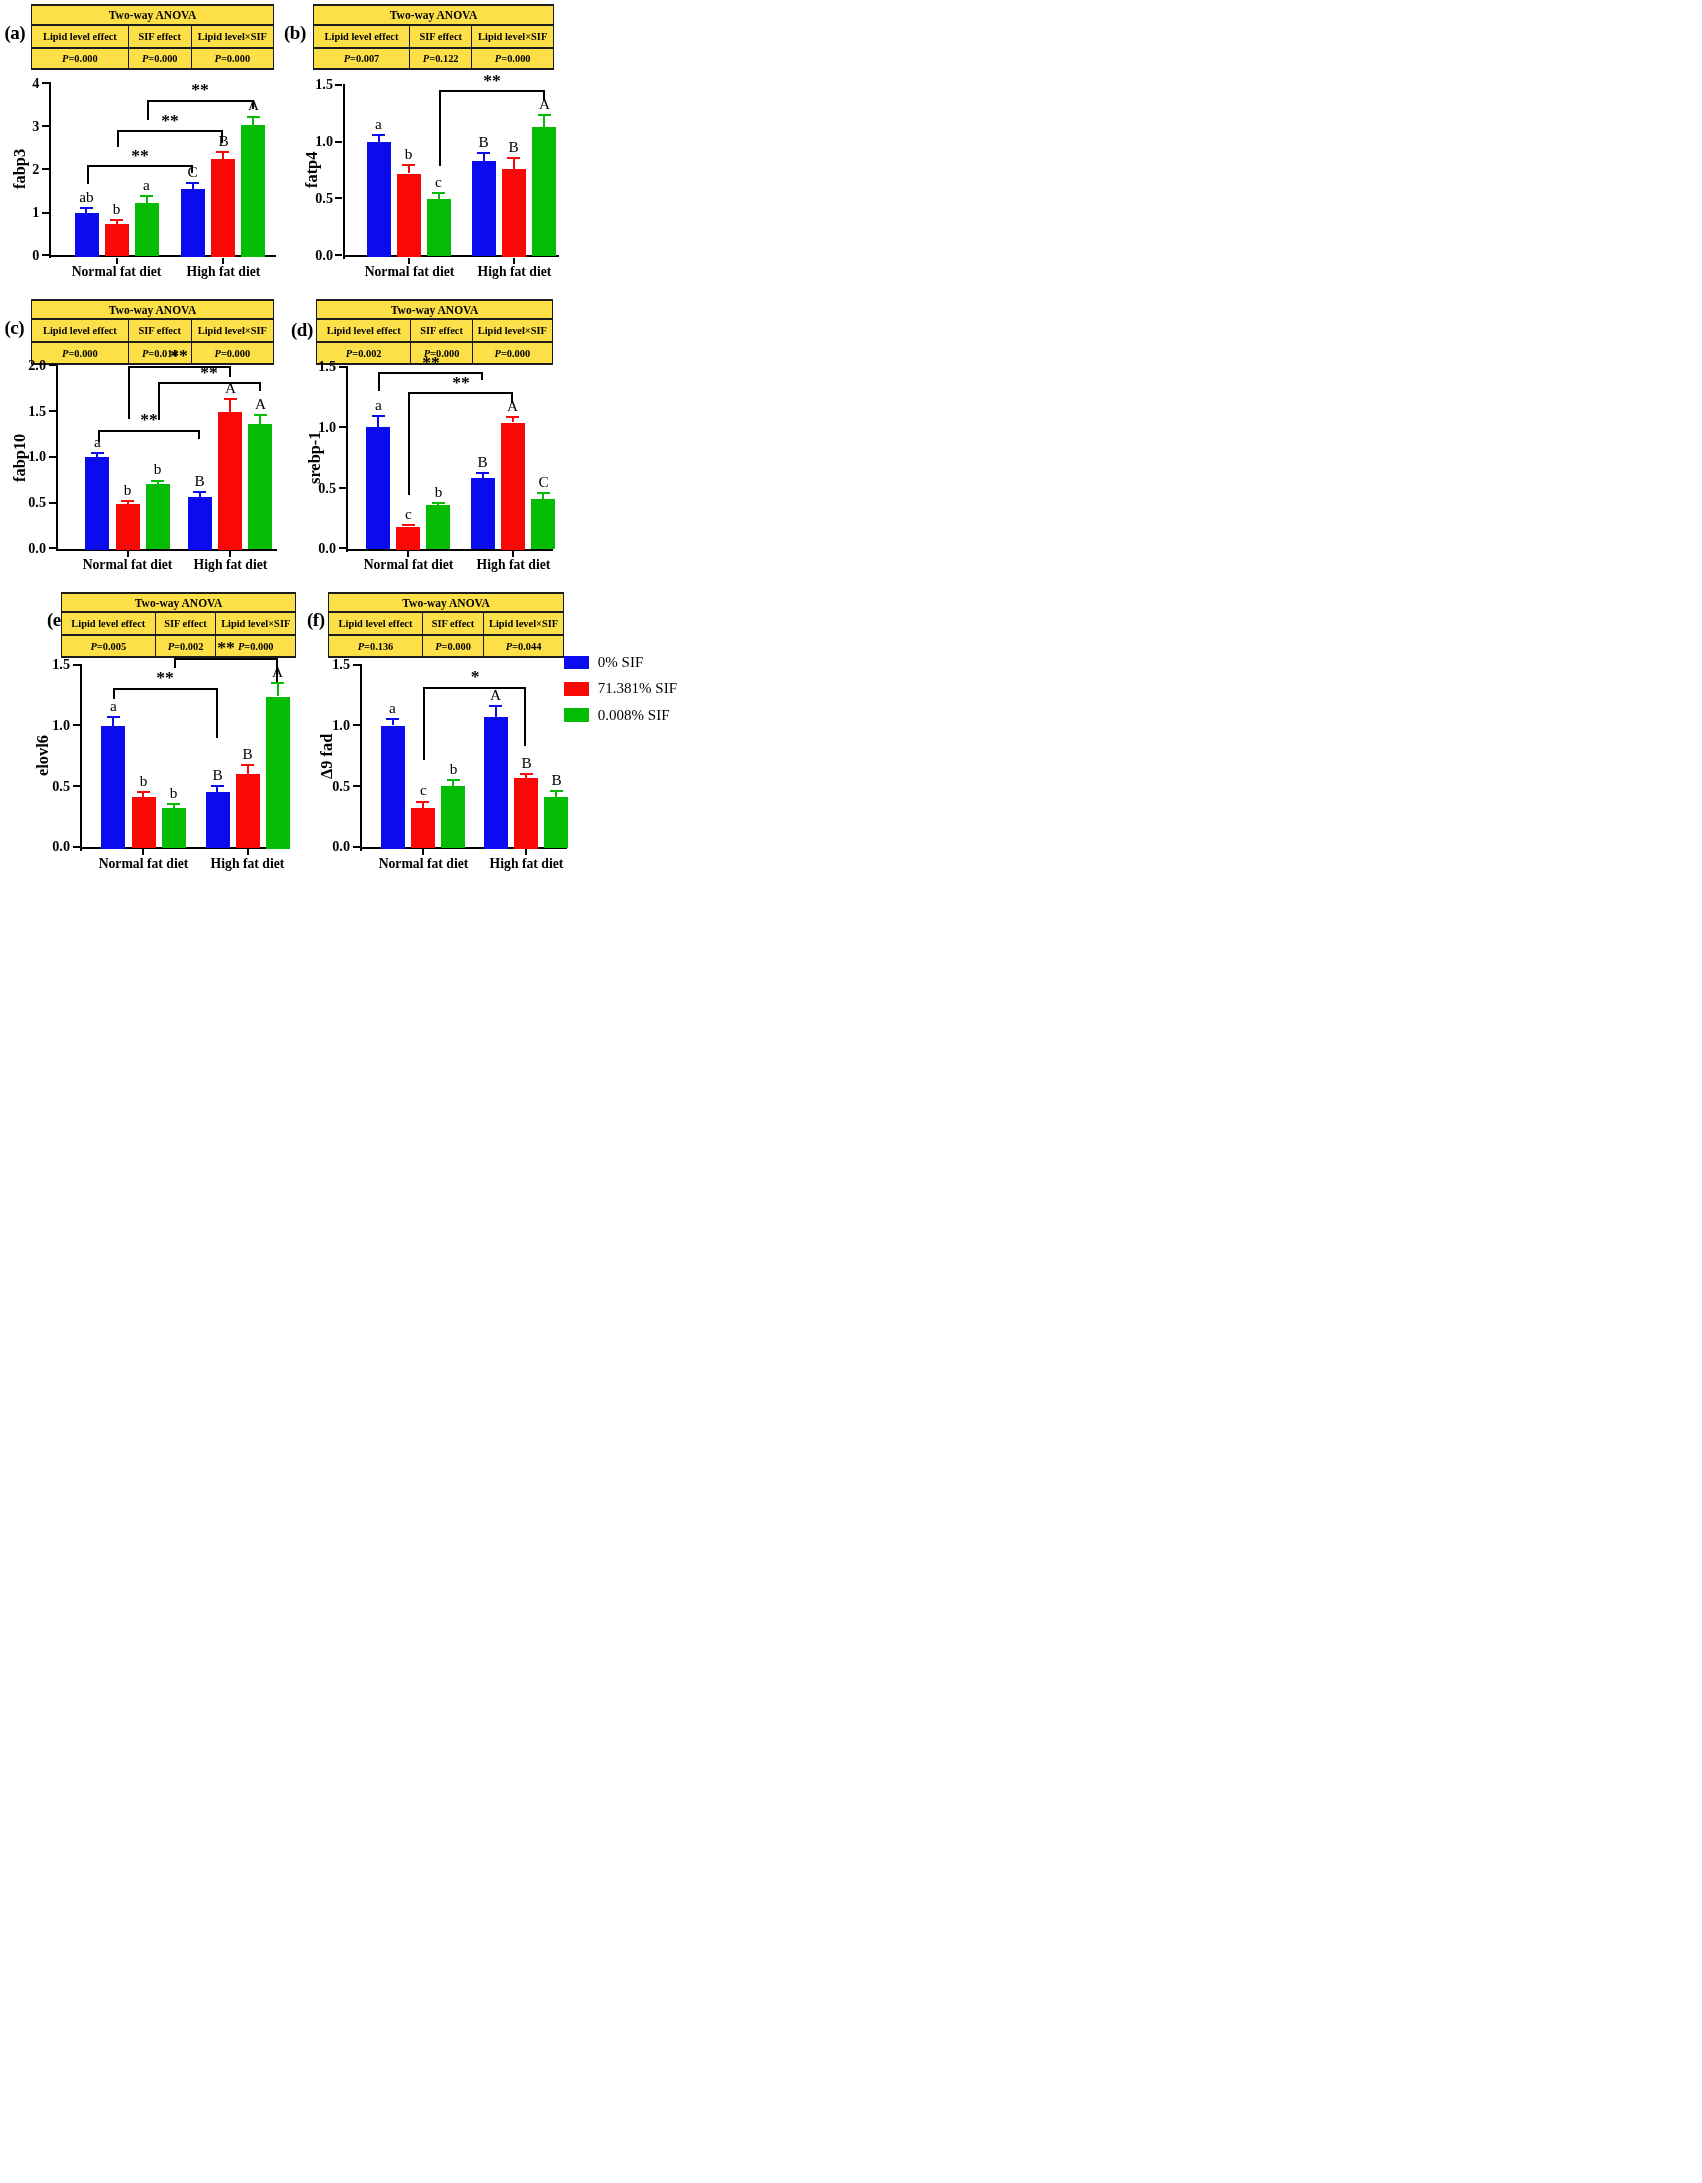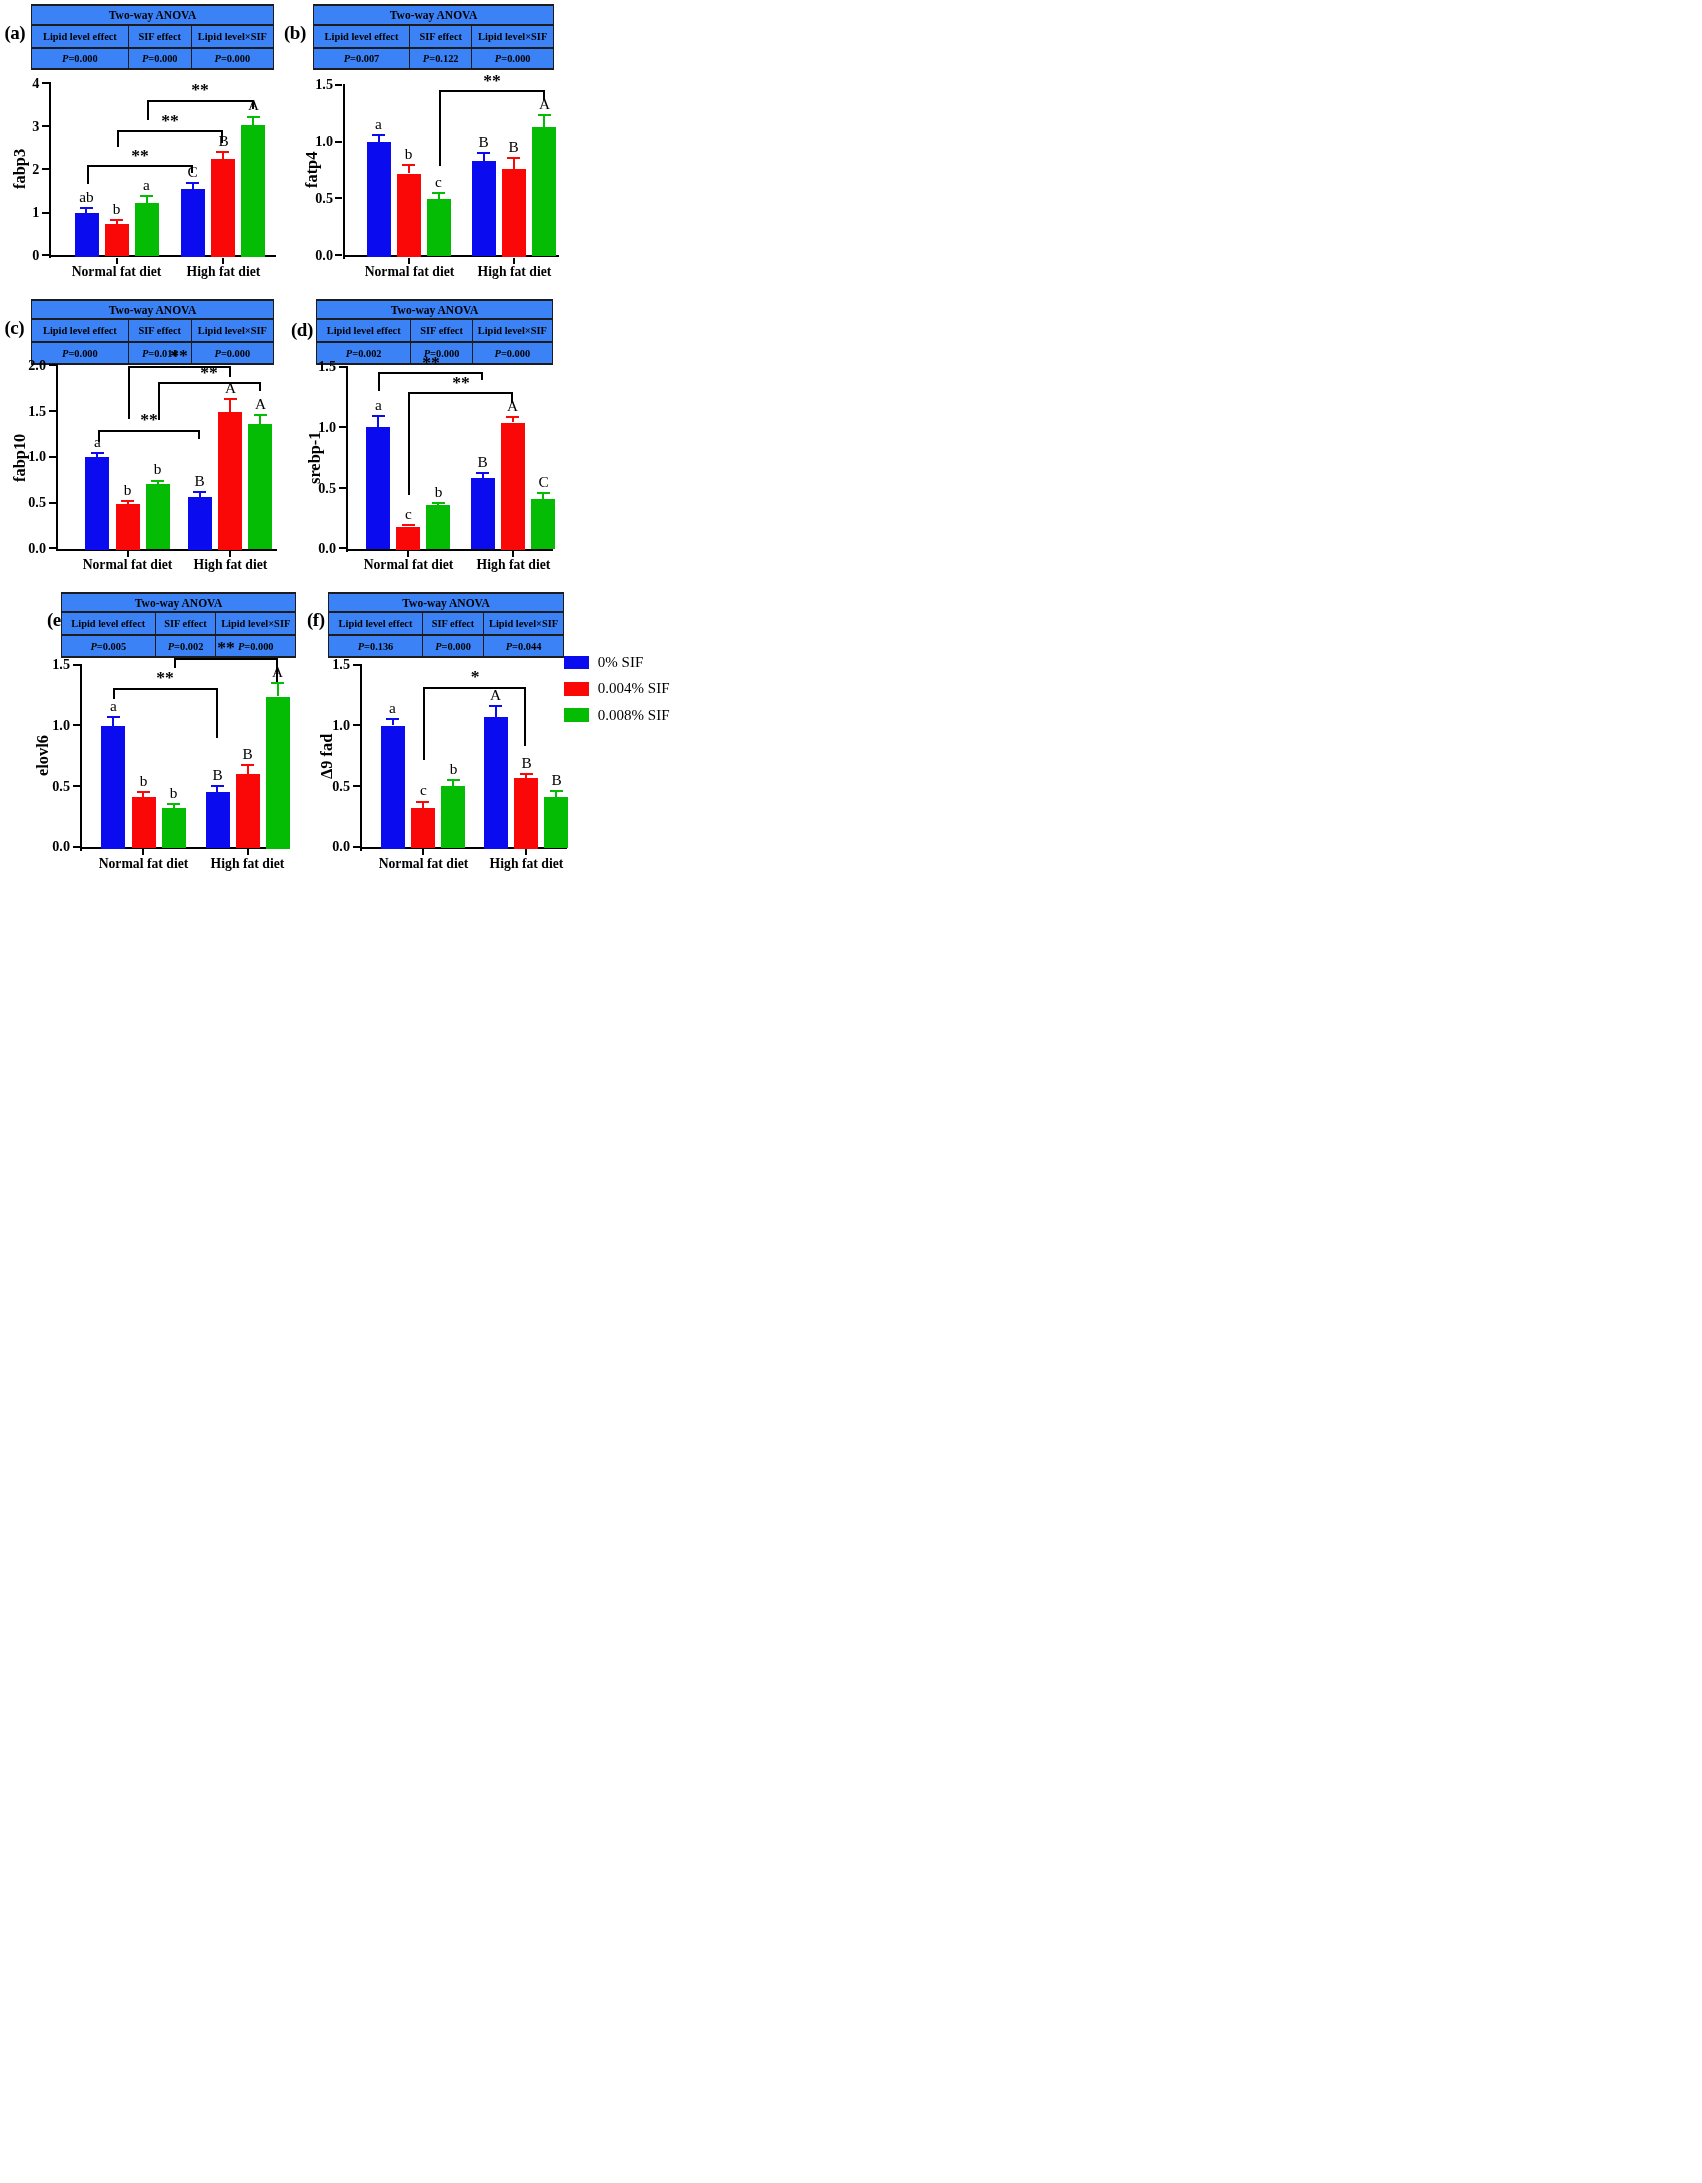--- a/index.html
+++ b/index.html
@@ -1,19 +1,19 @@
 <!DOCTYPE html>
 <html style="font-size:8.8px"><head>
 <meta charset="utf-8">
 <style>
   html,body{margin:0;padding:0;background:#ffffff;}
   #canvas{position:relative;width:681px;height:872px;background:#fff;overflow:hidden;
           font-family:"Liberation Serif","DejaVu Serif",serif;}
   .pletter{position:absolute;font:bold 19px "Liberation Serif",serif;color:#000;letter-spacing:-0.5px;}
-  table.anova{position:absolute;border-collapse:collapse;background:#3b82f6;table-layout:fixed;
+  table.anova{position:absolute;border-collapse:collapse;background:#fde047;table-layout:fixed;
               border:1.6px solid #1c1c1c;}
   table.anova td{border-left:1.1px solid #1c1c1c;border-right:1.1px solid #1c1c1c;
                  border-top:2.2px double #1c1c1c;border-bottom:2.2px double #1c1c1c;
                  text-align:center;color:#000;font-weight:bold;padding:0.5px 1.1px;
                  font:bold 10.4px "Liberation Serif",serif;white-space:nowrap;overflow:hidden;}
   table.anova td.t-title{font-size:11.5px;height:16.4px;}
   table.anova td.t-head{height:20px;}
   table.anova td.t-p{height:18.6px;font-weight:bold;}
   table.anova i{font-style:italic;font-family:"Liberation Serif",serif;}
   .chart{position:absolute;left:0;top:0;width:0;height:0;overflow:visible;}
@@ -486,21 +486,21 @@
       <div class="brlab" style="position: absolute; left: 452px; top: 666px;">*</div>
     </div>
 
   <div class="legend">
     <div class="lrow">
       <span class="lswatch" style="background: rgb(11, 11, 240);"></span>
       <span class="llabel">0% SIF</span>
     </div>
     <div class="lrow">
       <span class="lswatch" style="background: rgb(250, 7, 7);"></span>
-      <span class="llabel">0.004% SIF</span>
+      <span class="llabel">71.381% SIF</span>
     </div>
     <div class="lrow">
       <span class="lswatch" style="background: rgb(3, 188, 3);"></span>
       <span class="llabel">0.008% SIF</span>
     </div>
   </div>
 
 </div>
 
 

